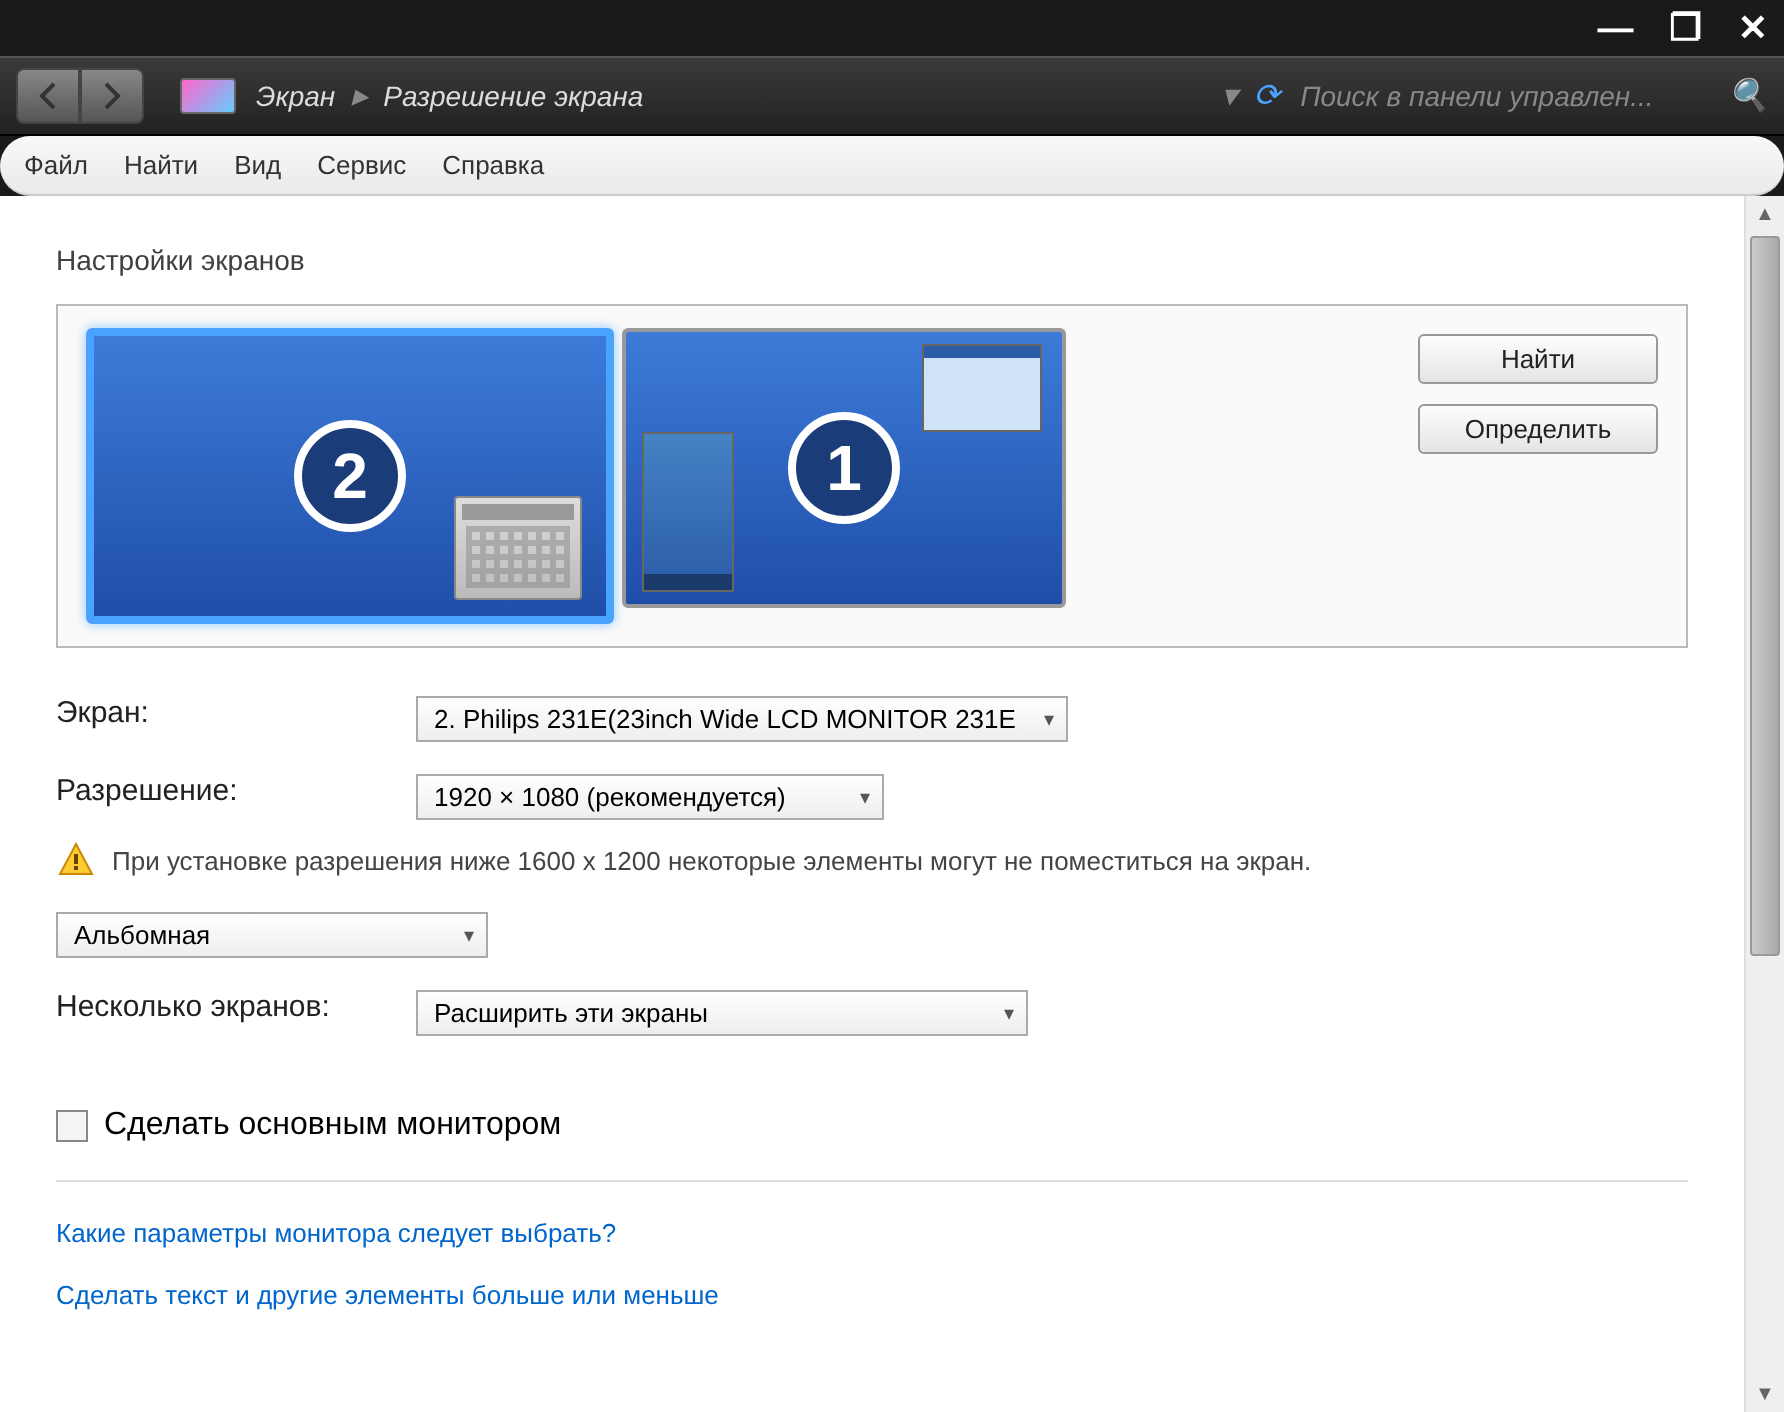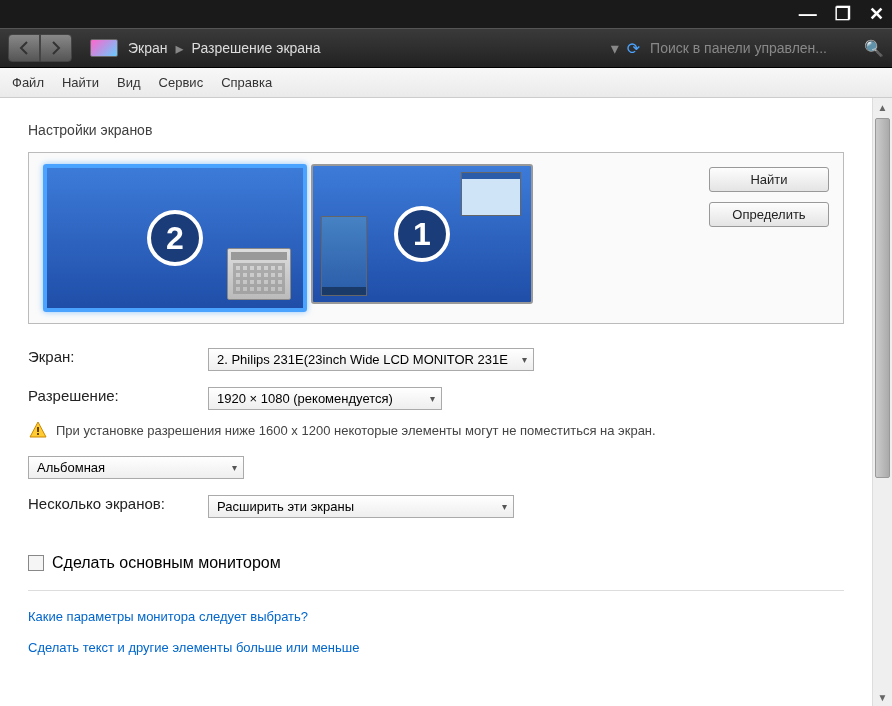--- a/index.html
+++ b/index.html
@@ -1,35 +1,35 @@
 <!DOCTYPE html>
 <html><head>
 <meta charset="utf-8">
 <style>
 * { box-sizing: border-box; margin: 0; padding: 0; font-family: "Segoe UI", Tahoma, sans-serif; }
 body { background: #1a1a1a; width: 892px; height: 706px; overflow: hidden; }
 
 .titlebar { height: 28px; background: #1a1a1a; display: flex; justify-content: flex-end; align-items: center; padding-right: 8px; gap: 18px; }
 .titlebar .win-btn { color: #fff; font-size: 18px; font-weight: bold; cursor: pointer; }
 
-.navbar { height: 40px; background: linear-gradient(to bottom, #3a3a3a, #222); display: flex; align-items: center; padding: 0 8px; border-top: 1px solid #555; border-bottom: 1px solid #000; }
+.navbar { height: 40px; background: linear-gradient(to bottom, #3a3a3a, #222); display: flex; align-items: center; padding: 0 8px; border-top: 1px solid #555; border-bottom: 1px solid #000; font-style: italic; }
 .nav-btn { width: 32px; height: 28px; background: linear-gradient(to bottom, #888, #555); border: 1px solid #444; display: flex; align-items: center; justify-content: center; color: #333; cursor: pointer; }
 .nav-btn.back { border-radius: 4px 0 0 4px; }
 .nav-btn.fwd { border-radius: 0 4px 4px 0; }
 .nav-btn svg { width: 10px; height: 14px; }
 .nav-icon { width: 28px; height: 18px; margin: 0 10px 0 18px; background: linear-gradient(135deg, #ff66cc, #66ccff); border: 1px solid #666; border-radius: 2px; }
 .crumb { color: #ddd; font-size: 14px; }
 .crumb-sep { color: #888; margin: 0 8px; }
 .spacer { flex: 1; }
 .refresh-area { display: flex; align-items: center; gap: 8px; margin-right: 10px; }
 .refresh-icon { color: #4aa3ff; font-size: 16px; }
 .search { color: #888; font-size: 14px; width: 210px; }
 .search-icon { color: #aaa; font-size: 16px; margin-left: 4px; }
 
-.menubar { height: 30px; background: linear-gradient(to bottom, #f8f8f8, #eaeaea); display: flex; align-items: center; padding: 0 12px; gap: 18px; border-bottom: 1px solid #ccc; font-size: 13px; color: #333; }
+.menubar { height: 30px; background: linear-gradient(to bottom, #f8f8f8, #eaeaea); display: flex; align-items: center; padding: 0 12px; gap: 18px; border-bottom: 1px solid #ccc; font-size: 13px; color: #333; border-radius: 15px; }
 .menubar span { cursor: pointer; }
 
 .content-wrap { position: relative; height: 608px; background: #fff; }
 .content { position: absolute; left: 0; right: 20px; top: 0; bottom: 0; padding: 24px 28px; overflow: hidden; }
 .scrollbar { position: absolute; right: 0; top: 0; bottom: 0; width: 20px; background: #efefef; border-left: 1px solid #ddd; }
 .scrollbar .arrow { height: 18px; display: flex; align-items: center; justify-content: center; color: #666; font-size: 10px; cursor: pointer; }
 .scrollbar .thumb { position: absolute; left: 2px; right: 2px; top: 20px; height: 360px; background: linear-gradient(to right, #ccc, #aaa); border: 1px solid #999; border-radius: 2px; cursor: pointer; }
 .scrollbar .arrow.down { position: absolute; bottom: 0; left: 0; right: 0; }
 
 .section-title { font-size: 14px; color: #404040; margin-bottom: 14px; }

